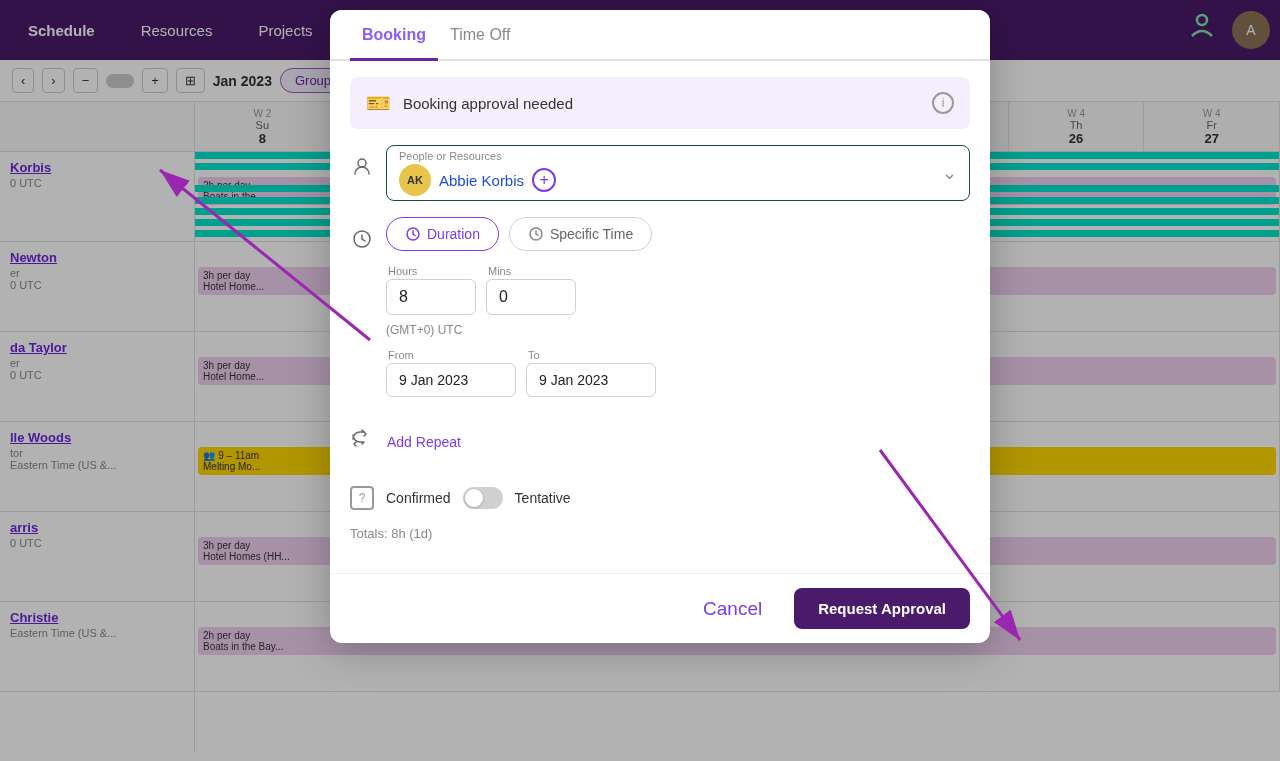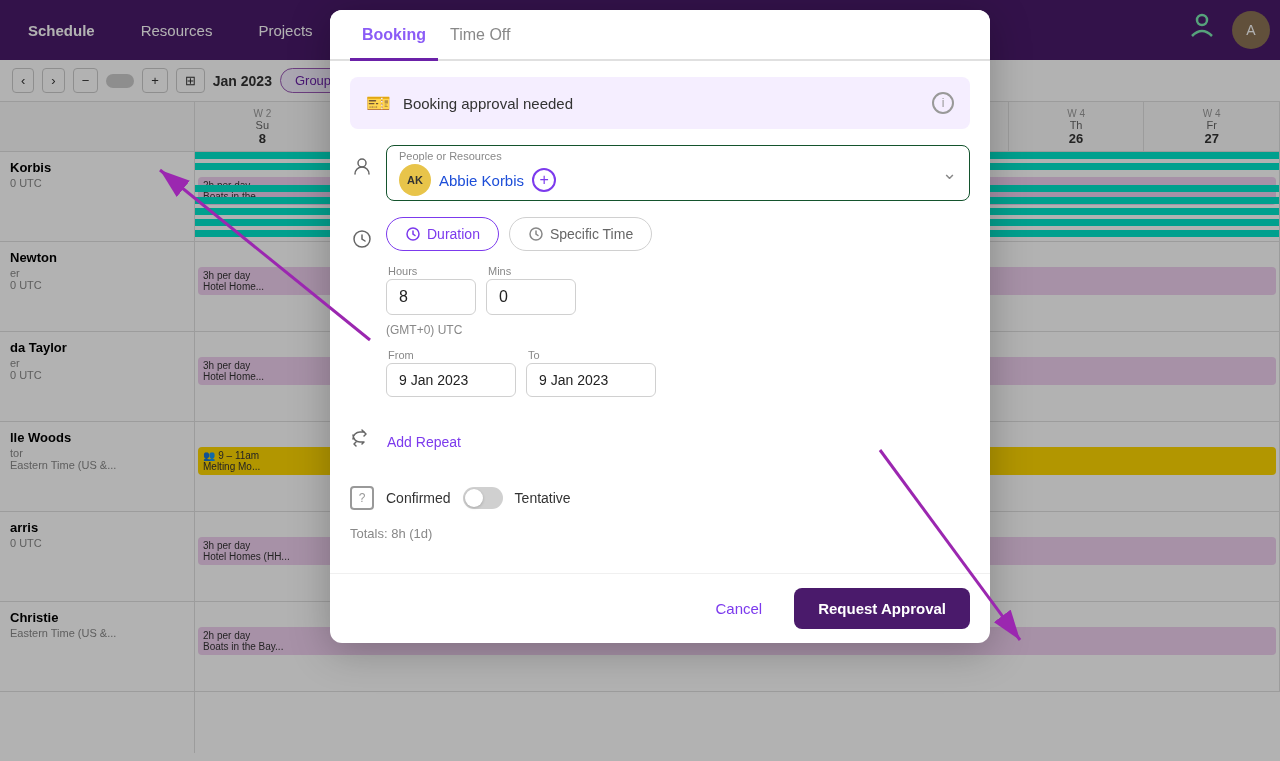--- a/index.html
+++ b/index.html
@@ -117,21 +117,21 @@
     .resource-header {
       height: 50px;
       border-bottom: 1px solid #e0e0e0;
       background: #fafafa;
     }
     .resource-row {
       height: 90px;
       border-bottom: 1px solid #e0e0e0;
       padding: 8px 10px;
     }
-    .resource-name { font-weight: 600; font-size: 13px; color: #000000; }
+    .resource-name { font-weight: 600; font-size: 13px; color: #6d28d9; text-decoration: underline; }
     .resource-sub { font-size: 11px; color: #888; margin-top: 2px; }
 
     .grid-columns {
       flex: 1;
       overflow: hidden;
     }
     .day-headers {
       display: flex;
       height: 50px;
       border-bottom: 1px solid #e0e0e0;
@@ -471,21 +471,21 @@
       justify-content: flex-end;
       align-items: center;
       gap: 16px;
       padding: 14px 20px;
       border-top: 1px solid #f0f0f0;
     }
     .cancel-btn {
       background: none;
       border: none;
       color: #7c3aed;
-      font-size: 15px;
+      font-size: 19px;
       font-weight: 500;
       cursor: pointer;
       padding: 8px 16px;
     }
     .request-approval-btn {
       background: #4a1a6b;
       color: white;
       border: none;
       border-radius: 8px;
       padding: 12px 24px;

